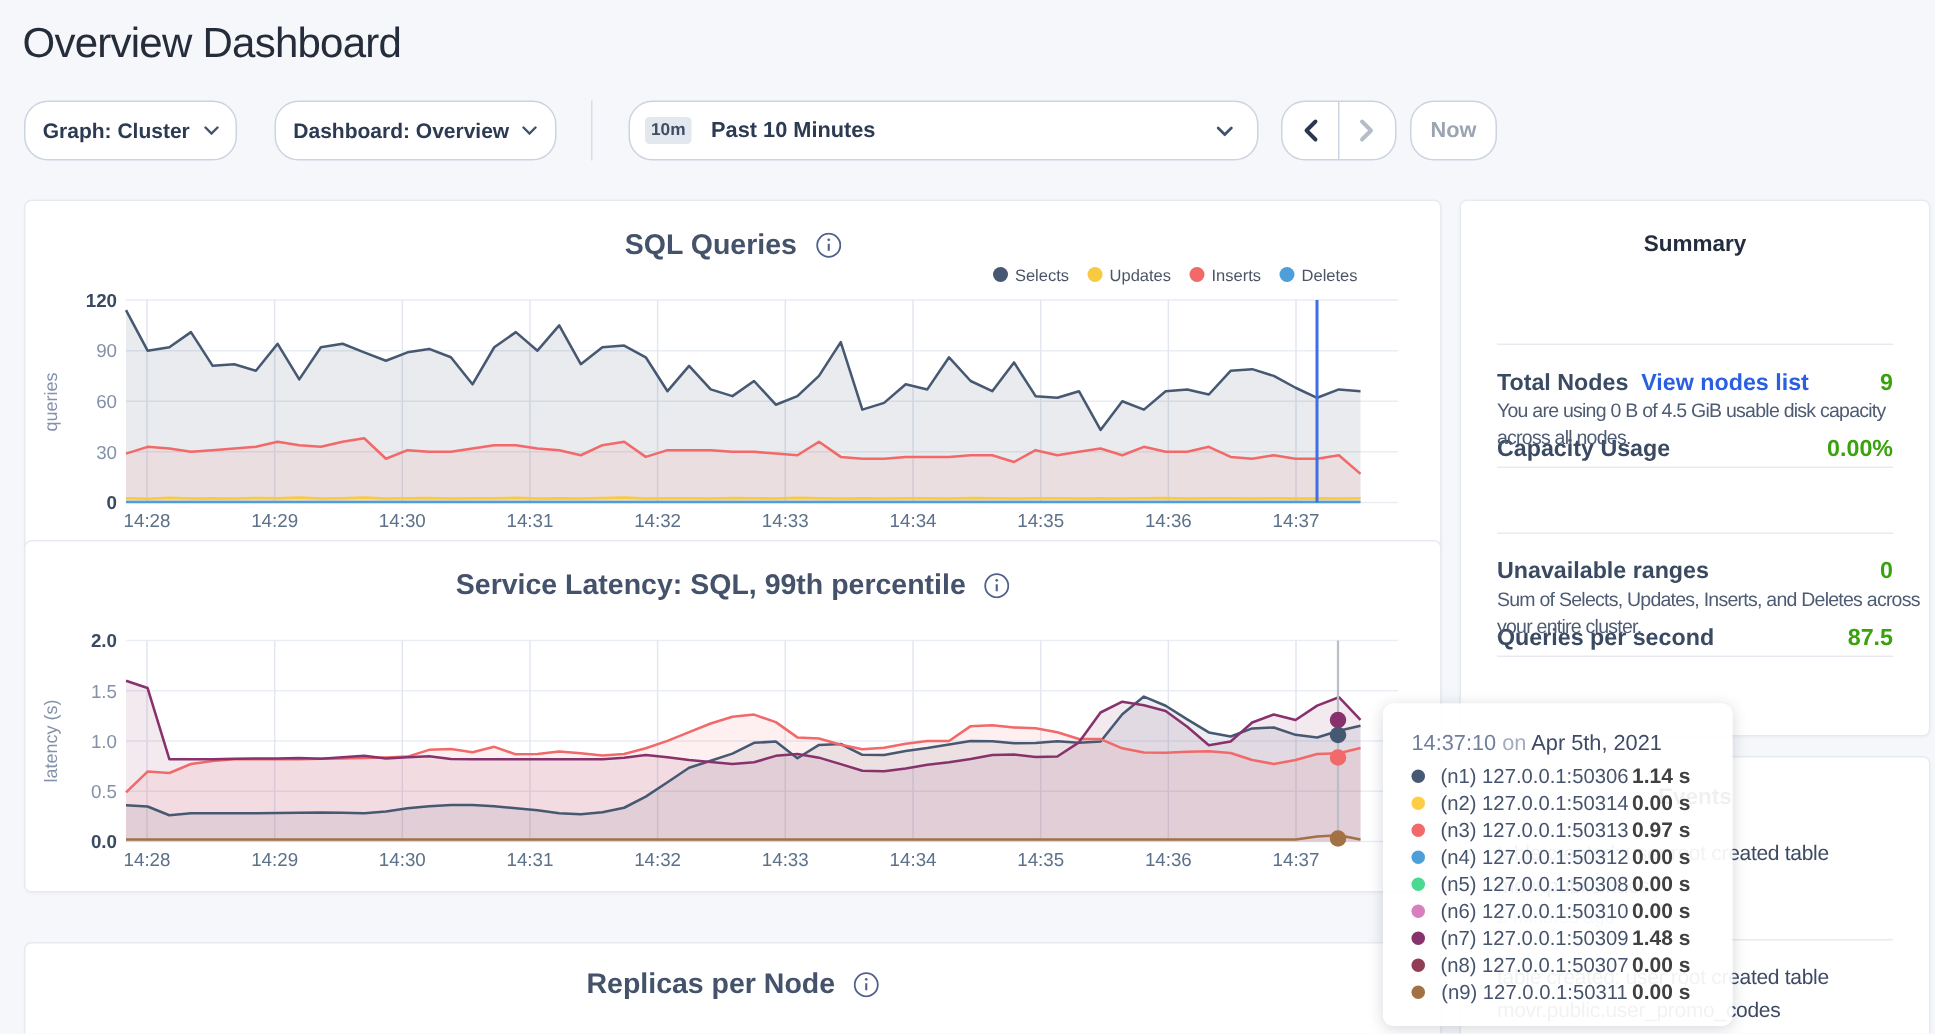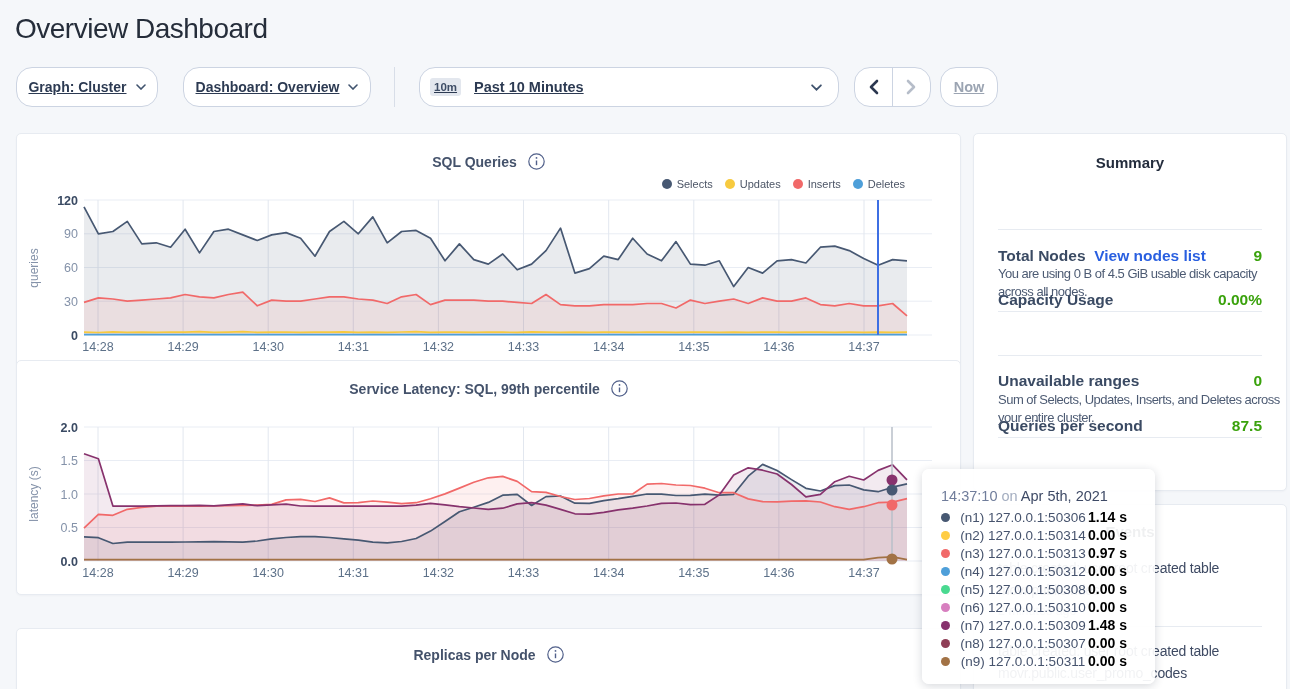--- a/index.html
+++ b/index.html
@@ -1,35 +1,35 @@
 <!DOCTYPE html>
 <html><head><meta charset="utf-8"><style>
 * { margin:0; padding:0; box-sizing:border-box; }
 html,body { width:1290px; height:689px; background:#f5f7fa; font-family:"Liberation Sans",sans-serif; overflow:hidden; position:relative; }
 .card { position:absolute; background:#fff; border:1px solid #e7ebf1; border-radius:5px; box-shadow:0 1px 2px rgba(20,30,50,0.03); }
 h1 { position:absolute; left:15px; top:13px; font-size:28px; font-weight:400; color:#252d3a; letter-spacing:-0.5px; }
 .btn { position:absolute; top:67px; height:40px; background:#fff; border:1px solid #ccd4e2; border-radius:16px;
-  font-size:14px; font-weight:bold; color:#2c3a52; display:flex; align-items:center; justify-content:center;text-decoration:underline; }
+  font-size:14px; font-weight:bold; color:#2c3a52; display:flex; align-items:center; justify-content:center; }
 .divider { position:absolute; left:394px; top:67px; height:40px; width:1px; background:#d8dee8; }
 .badge10 { background:#e3e7ee; color:#3e4d66; font-size:11.5px; font-weight:bold; padding:3px 4px; border-radius:3px; margin-right:13px; }
-.chart-title { position:absolute; width:100%; text-align:center; font-size:14px; font-weight:bold; color:#44526b; }
+.chart-title { position:absolute; width:100%; text-align:center; font-size:19px; font-weight:bold; color:#44526b; }
 .leg { position:absolute; top:44px; right:55px; font-size:11px; color:#4c5566; }
 .dot { display:inline-block; width:10px; height:10px; border-radius:50%; margin-right:5px; vertical-align:-1px; }
 .sumrow { position:absolute; left:24px; right:24px; display:flex; font-size:15.5px; font-weight:bold; color:#3a4a63;margin-top:47px; }
 .sumrow .grn { margin-left:auto; color:#3aa20c; }
 .sumsub { position:absolute; left:24px; font-size:13px; letter-spacing:-0.5px; color:#4d5b73; line-height:17.5px; white-space:nowrap; }
 .sumdiv { position:absolute; left:24px; right:24px; height:1px; background:#e7ebf1; }
 .tooltip { position:absolute; left:922px; top:469px; width:233px; height:215px; background:rgba(255,255,255,0.93);
   border-radius:7px; box-shadow:0 2px 10px rgba(30,40,60,0.18); padding:19px 12px 0 19px; z-index:50; }
 .ttime { font-size:14.5px; color:#707d9b; margin-bottom:4px; }
 .ttime .on { color:#a3adc0; } .ttime .date { color:#3e4a66; }
 .trow { display:flex; align-items:center; height:18px; font-size:13.5px; color:#46536d; }
 .tdot { width:9px; height:9px; border-radius:50%; margin-right:8px; flex:none; }
 .tname { width:130px; flex:none;text-align:center; }
-.tval { font-weight:bold; color:#000000; font-size:14px; }
+.tval { font-weight:bold; color:#404040; font-size:14px; }
 .ev-line { position:absolute; left:24px; right:16px; font-size:14px; letter-spacing:-0.2px; color:#3e4a63; line-height:22px; }
 .ev-time { position:absolute; left:24px; font-size:12.5px; color:#9aa5b7; }
 </style></head><body>
 <h1>Overview Dashboard</h1>
 <div class="btn" style="left:16px;width:142px">Graph: Cluster <svg width="10" height="6" viewBox="0 0 10 6" style="margin-left:9px">
       <path d="M1 1L5 5L9 1" stroke="#40536e" stroke-width="1.6" fill="none" stroke-linecap="round"></path>
     </svg></div>
 <div class="btn" style="left:183px;width:188px">Dashboard: Overview <svg width="10" height="6" viewBox="0 0 10 6" style="margin-left:9px">
       <path d="M1 1L5 5L9 1" stroke="#40536e" stroke-width="1.6" fill="none" stroke-linecap="round"></path>
     </svg></div>

